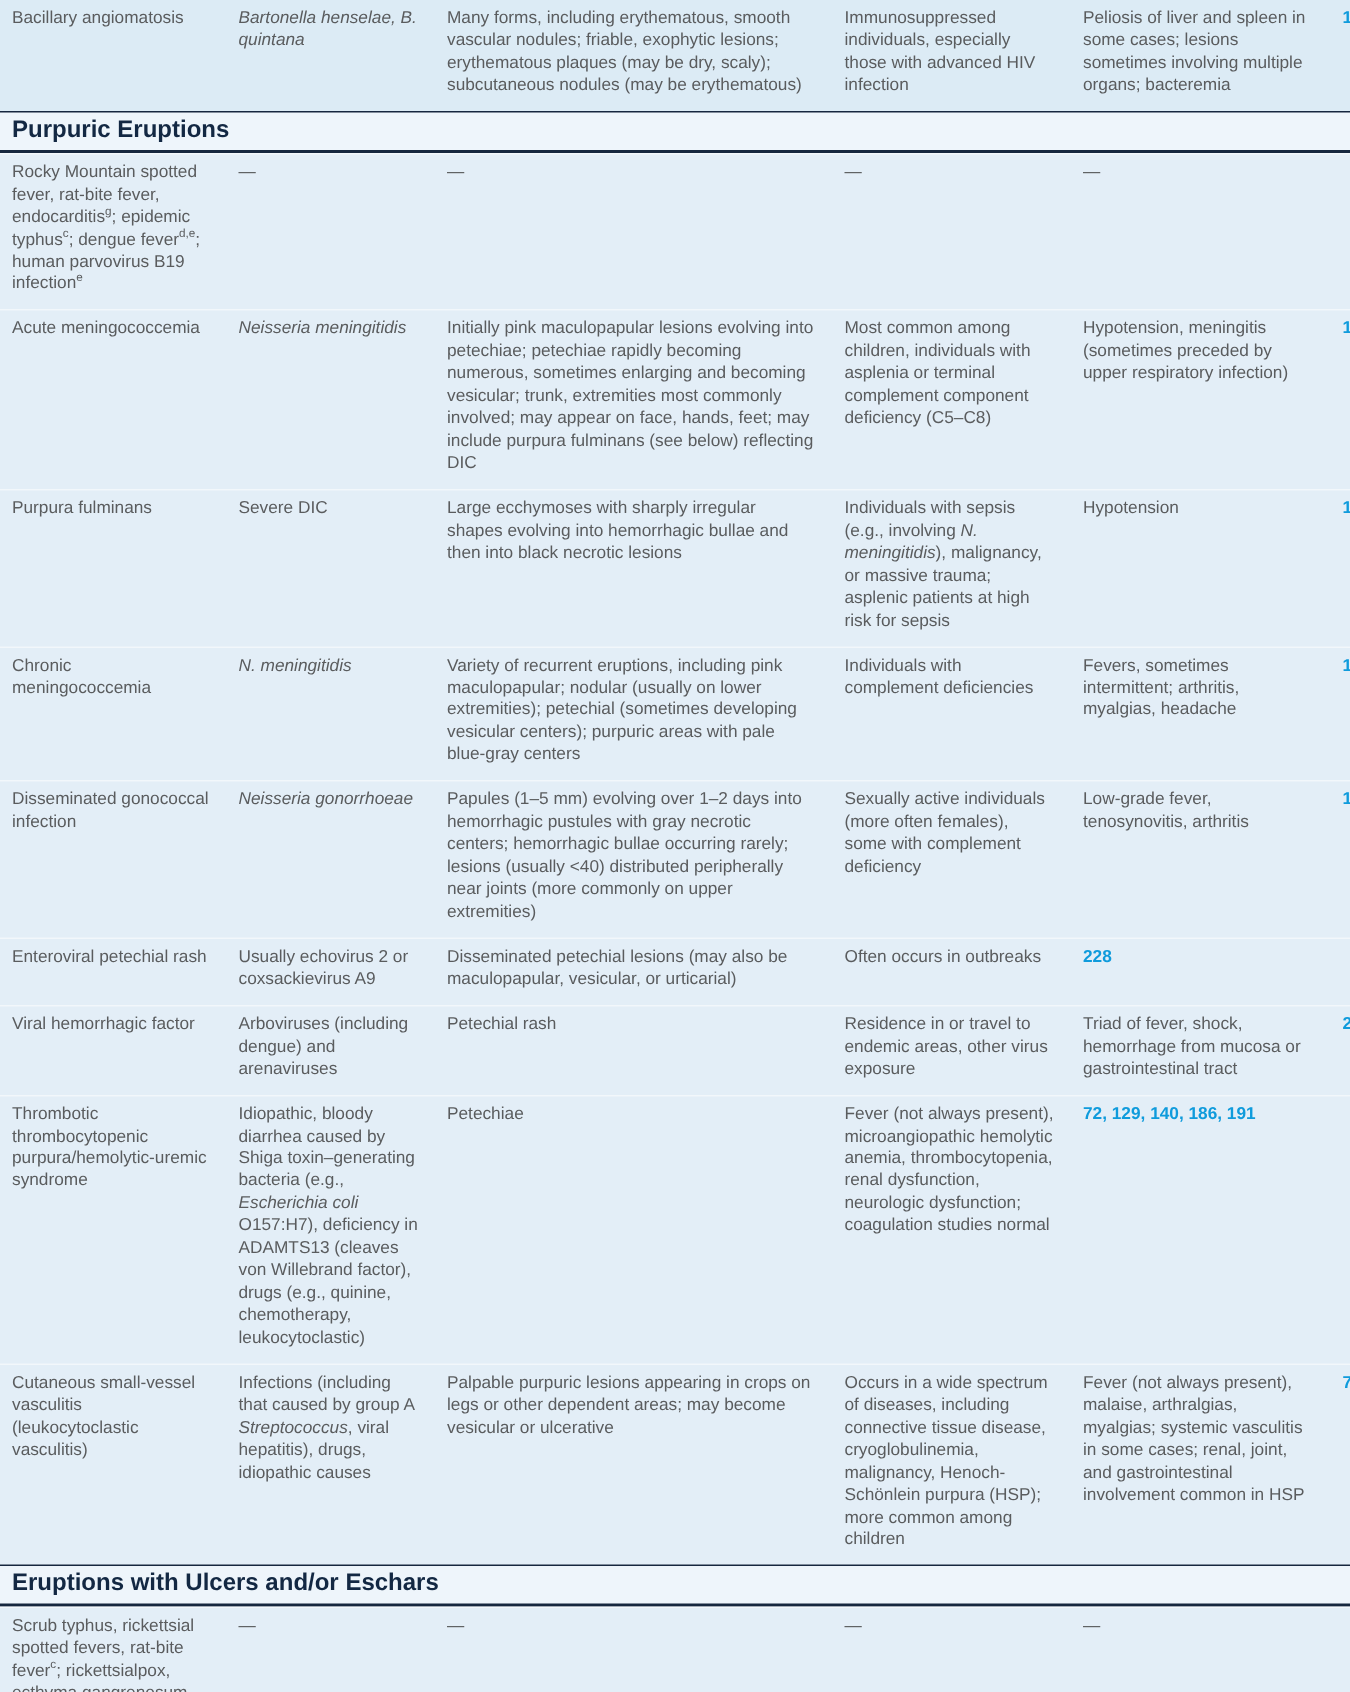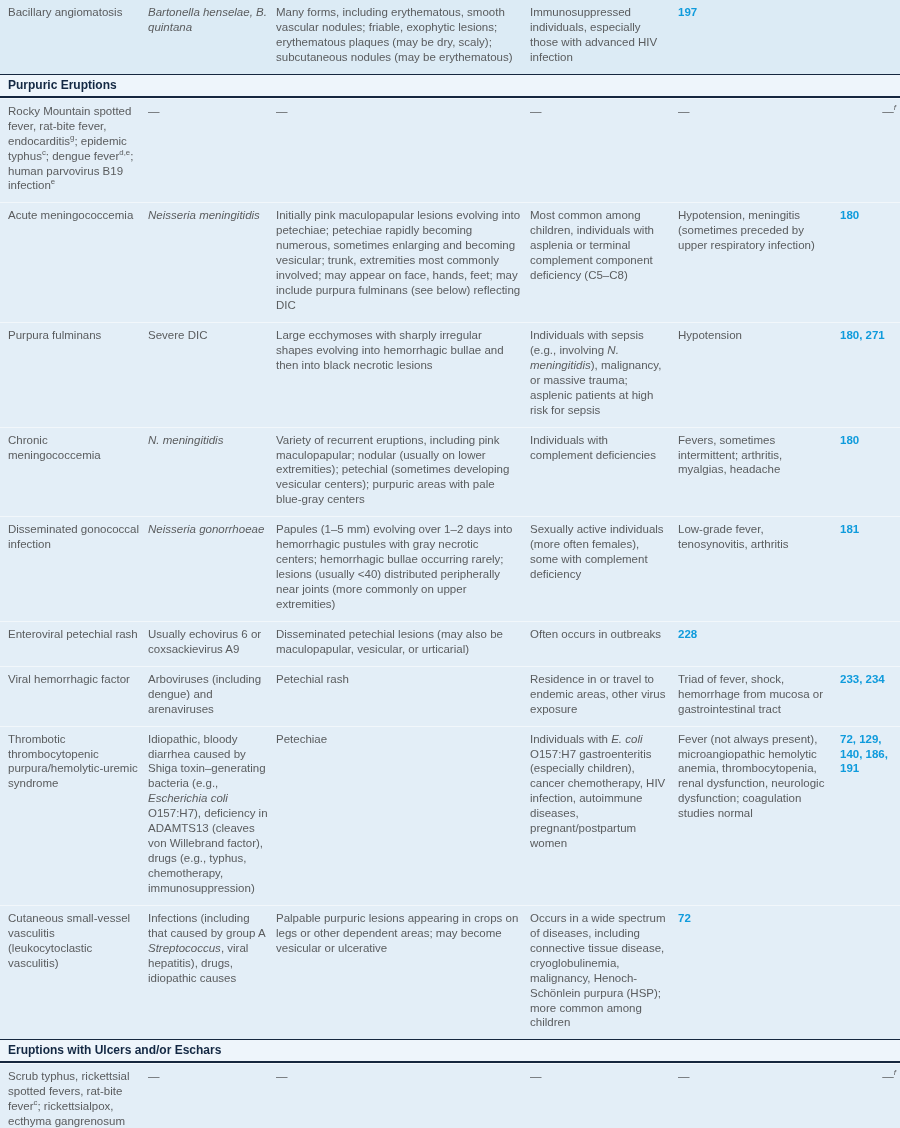--- a/index.html
+++ b/index.html
@@ -6,49 +6,50 @@
   body{
     width:900px;height:1128px;overflow:hidden;background:#ffffff;
     font-family:"Liberation Sans",sans-serif;
   }
   .table{
     width:900px;min-height:1128px;background:var(--row-bg,#e3eef7);
   }
   .trow{
     display:grid;
     grid-template-columns:132px 120px 246px 140px 154px 58px;
-    column-gap:8px;
+    column-gap:19px;
     padding:5px 2px 9px 8px;
     font-size:11.5px;line-height:1.3;
     color:var(--text,#5a5c5e);
     border-top:1px solid rgba(255,255,255,0.55);
   }
   .trow.cont{background:var(--cont-bg,#dcebf5);border-top:none;}
   .cell{min-width:0;}
   .cell sup{font-size:0.68em;line-height:0;}
   .band{
     background:var(--band-bg,#eef5fb);
     border-top:1px solid var(--rule,#16273f);
     border-bottom:2px solid var(--rule,#16273f);
     padding:3px 8px 4px 8px;
-    font-size:12px;font-weight:bold;
+    font-size:16px;font-weight:bold;
     color:var(--heading,#132843);
   }
   .ref{color:var(--ref,#0f9bdc);font-weight:bold;}
   .dashref{color:var(--text,#5a5c5e);font-weight:normal;text-align:right;padding-right:2px;}
 </style>
 </head>
 <body>
 
 <div class="table">
     <div class="trow cont">
       <div class="cell"><span>Bacillary angiomatosis</span></div>
       <div class="cell"><span style="font-style: italic;">Bartonella henselae, B. quintana</span></div>
       <div class="cell"><span>Many forms, including erythematous, smooth vascular nodules; friable, exophytic lesions; erythematous plaques (may be dry, scaly); subcutaneous nodules (may be erythematous)</span></div>
       <div class="cell"><span>Immunosuppressed individuals, especially those with advanced HIV infection</span></div>
+      <div class="cell"><span>Peliosis of liver and spleen in some cases; lesions sometimes involving multiple organs; bacteremia</span></div>
       <div class="cell ref"><span>197</span></div>
     </div>
     <div class="band"><span>Purpuric Eruptions</span></div>
     <div class="trow">
       <div class="cell"><span>Rocky Mountain spotted fever, rat-bite fever, endocarditis</span><sup>g</sup><span>; epidemic typhus</span><sup>c</sup><span>; dengue fever</span><sup>d,e</sup><span>; human parvovirus B19 infection</span><sup>e</sup></div>
       <div class="cell"><span>—</span></div>
       <div class="cell"><span>—</span></div>
       <div class="cell"><span>—</span></div>
       <div class="cell"><span>—</span></div>
       <div class="cell dashref"><span>—</span><sup style="font-style: italic;">f</sup></div>
@@ -80,46 +81,46 @@
     <div class="trow">
       <div class="cell"><span>Disseminated gonococcal infection</span></div>
       <div class="cell"><span style="font-style: italic; margin-top: 44px;">Neisseria gonorrhoeae</span></div>
       <div class="cell"><span>Papules (1–5 mm) evolving over 1–2 days into hemorrhagic pustules with gray necrotic centers; hemorrhagic bullae occurring rarely; lesions (usually &lt;40) distributed peripherally near joints (more commonly on upper extremities)</span></div>
       <div class="cell"><span>Sexually active individuals (more often females), some with complement deficiency</span></div>
       <div class="cell"><span>Low-grade fever, tenosynovitis, arthritis</span></div>
       <div class="cell ref"><span>181</span></div>
     </div>
     <div class="trow">
       <div class="cell"><span>Enteroviral petechial rash</span></div>
-      <div class="cell"><span>Usually echovirus 6 or coxsackievirus A9</span></div>
+      <div class="cell"><span>Usually echovirus 2 or coxsackievirus A9</span></div>
       <div class="cell"><span>Disseminated petechial lesions (may also be maculopapular, vesicular, or urticarial)</span></div>
       <div class="cell"><span>Often occurs in outbreaks</span></div>
       <div class="cell ref"><span>228</span></div>
     </div>
     <div class="trow">
       <div class="cell"><span>Viral hemorrhagic factor</span></div>
       <div class="cell"><span>Arboviruses (including dengue) and arenaviruses</span></div>
       <div class="cell"><span>Petechial rash</span></div>
       <div class="cell"><span>Residence in or travel to endemic areas, other virus exposure</span></div>
       <div class="cell"><span>Triad of fever, shock, hemorrhage from mucosa or gastrointestinal tract</span></div>
       <div class="cell ref"><span>233, 234</span></div>
     </div>
     <div class="trow">
       <div class="cell"><span>Thrombotic thrombocytopenic purpura/hemolytic-uremic syndrome</span></div>
-      <div class="cell"><span>Idiopathic, bloody diarrhea caused by Shiga toxin–generating bacteria (e.g., </span><span style="font-style: italic;">Escherichia coli</span><span> O157:H7), deficiency in ADAMTS13 (cleaves von Willebrand factor), drugs (e.g., typhus, chemotherapy, immunosuppression)</span></div>
+      <div class="cell"><span>Idiopathic, bloody diarrhea caused by Shiga toxin–generating bacteria (e.g., </span><span style="font-style: italic;">Escherichia coli</span><span> O157:H7), deficiency in ADAMTS13 (cleaves von Willebrand factor), drugs (e.g., quinine, chemotherapy, leukocytoclastic)</span></div>
       <div class="cell"><span>Petechiae</span></div>
-      <div class="cell"><span>Individuals with </span><span style="font-style: italic;">E. coli</span><span> O157:H7 gastroenteritis (especially children), cancer chemotherapy, HIV infection, autoimmune diseases, pregnant/postpartum women</span></div>
       <div class="cell"><span>Fever (not always present), microangiopathic hemolytic anemia, thrombocytopenia, renal dysfunction, neurologic dysfunction; coagulation studies normal</span></div>
       <div class="cell ref"><span>72, 129, 140, 186, 191</span></div>
     </div>
     <div class="trow">
       <div class="cell"><span>Cutaneous small-vessel vasculitis (leukocytoclastic vasculitis)</span></div>
       <div class="cell"><span>Infections (including that caused by group A </span><span style="font-style: italic;">Streptococcus</span><span>, viral hepatitis), drugs, idiopathic causes</span></div>
       <div class="cell"><span>Palpable purpuric lesions appearing in crops on legs or other dependent areas; may become vesicular or ulcerative</span></div>
       <div class="cell"><span>Occurs in a wide spectrum of diseases, including connective tissue disease, cryoglobulinemia, malignancy, Henoch-Schönlein purpura (HSP); more common among children</span></div>
+      <div class="cell"><span>Fever (not always present), malaise, arthralgias, myalgias; systemic vasculitis in some cases; renal, joint, and gastrointestinal involvement common in HSP</span></div>
       <div class="cell ref"><span>72</span></div>
     </div>
     <div class="band"><span>Eruptions with Ulcers and/or Eschars</span></div>
     <div class="trow">
       <div class="cell"><span>Scrub typhus, rickettsial spotted fevers, rat-bite fever</span><sup>c</sup><span>; rickettsialpox, ecthyma gangrenosum</span></div>
       <div class="cell"><span>—</span></div>
       <div class="cell"><span>—</span></div>
       <div class="cell"><span>—</span></div>
       <div class="cell"><span>—</span></div>
       <div class="cell dashref"><span>—</span><sup style="font-style: italic;">f</sup></div>

